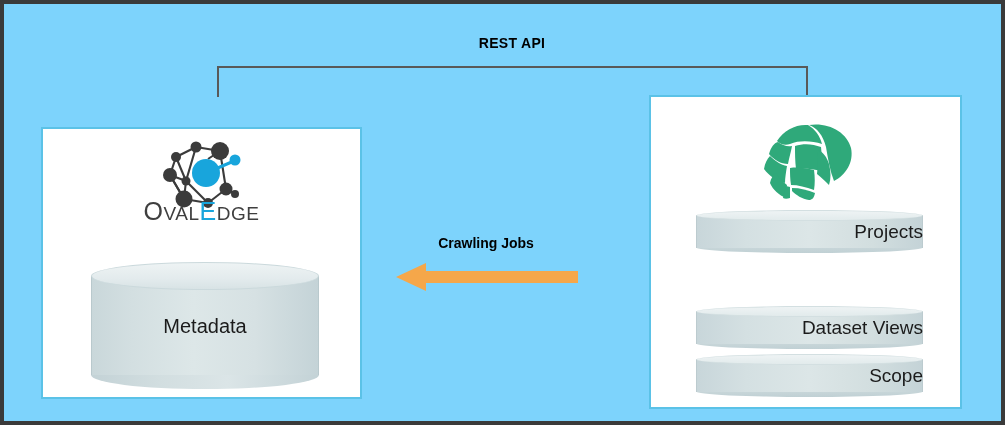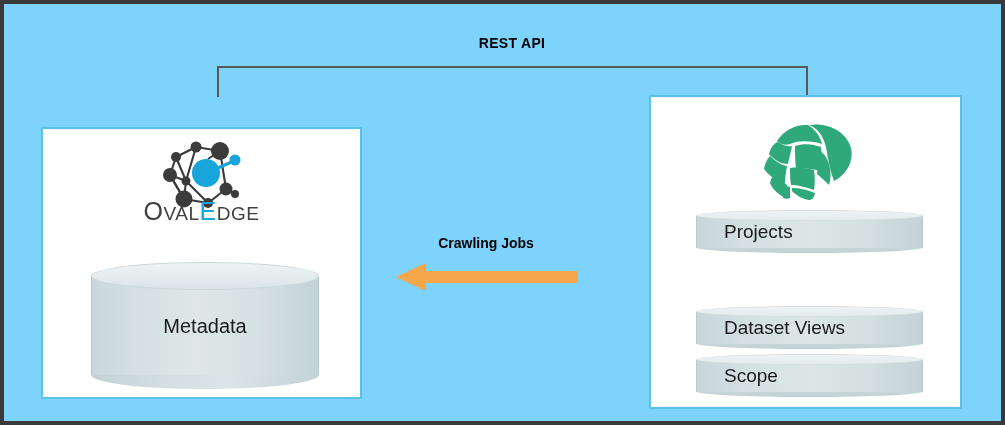--- a/index.html
+++ b/index.html
@@ -205,21 +205,21 @@
     height: 11px;
     border-radius: 50%;
     background: linear-gradient(to bottom, #cfdcde 0%, #c0d0d4 100%);
   }
   .flat-cyl .fc-label {
     position: absolute;
     left: 0;
     right: 0;
     top: 50%;
     transform: translateY(-50%);
-    text-align: left;
+    text-align: right;
     font-size: 19px;
     color: #1b1b1b;
     white-space: nowrap;
     padding-left: 28px;
   }
 
   
   #crawling-arrow {
     position: absolute;
     left: 392px;

